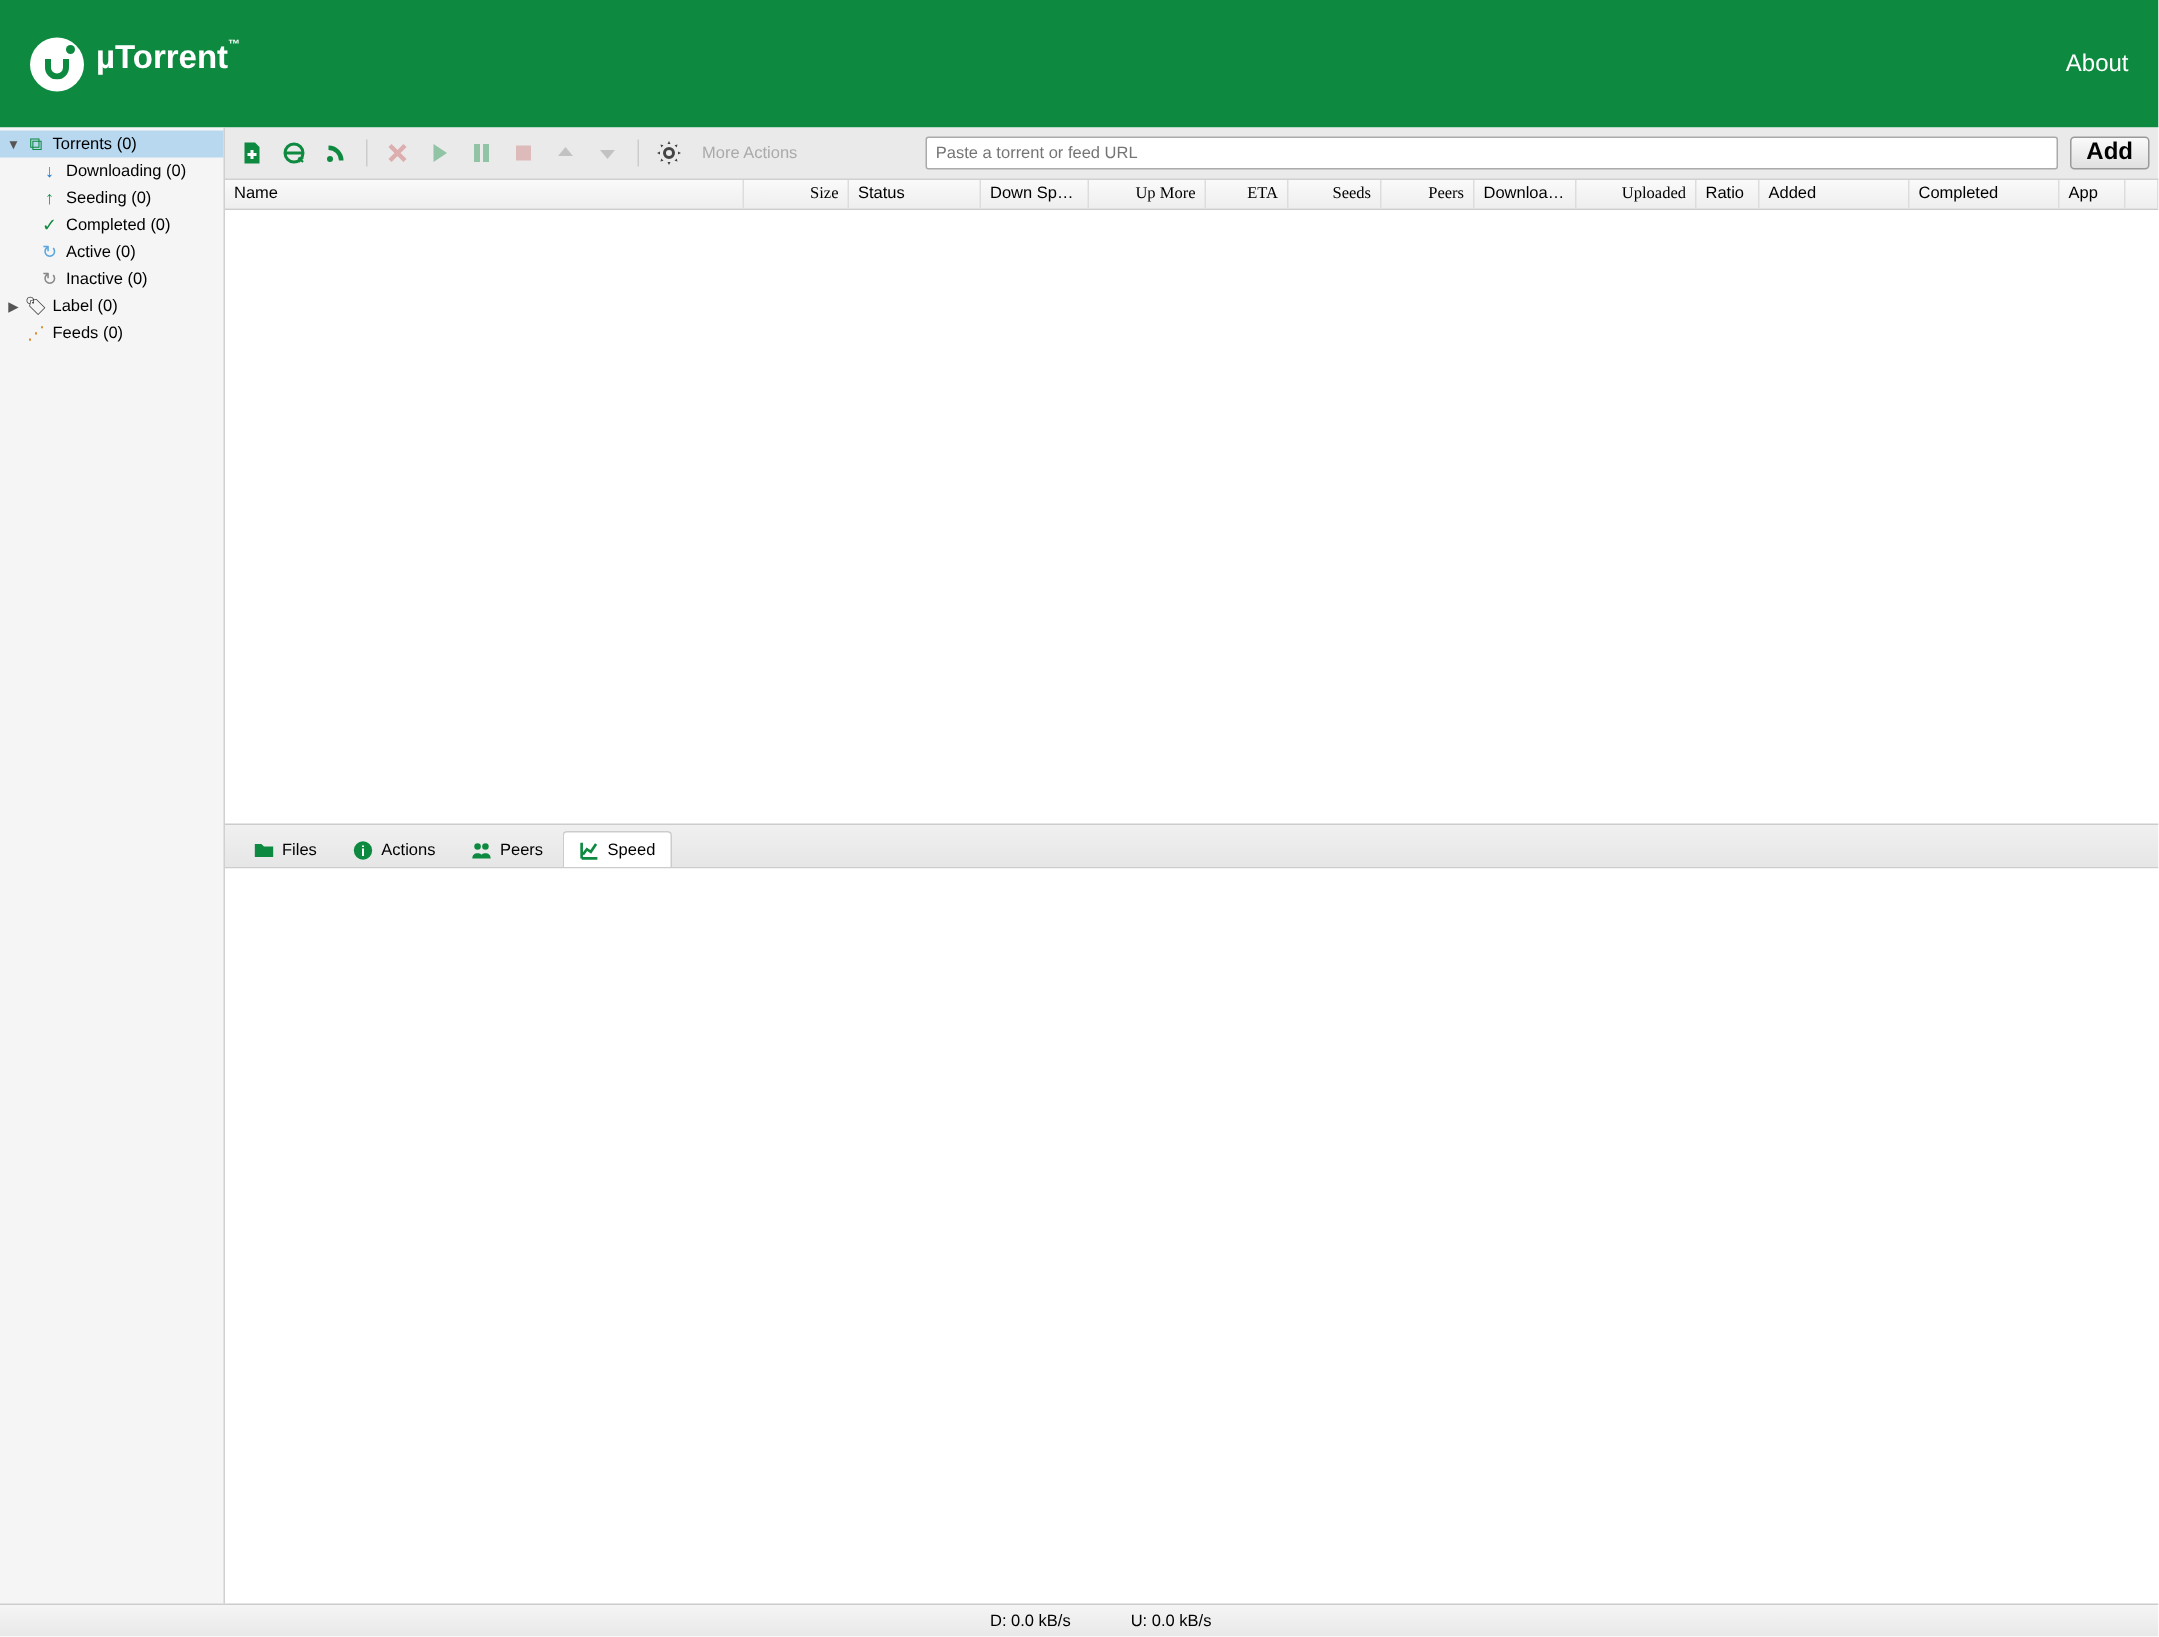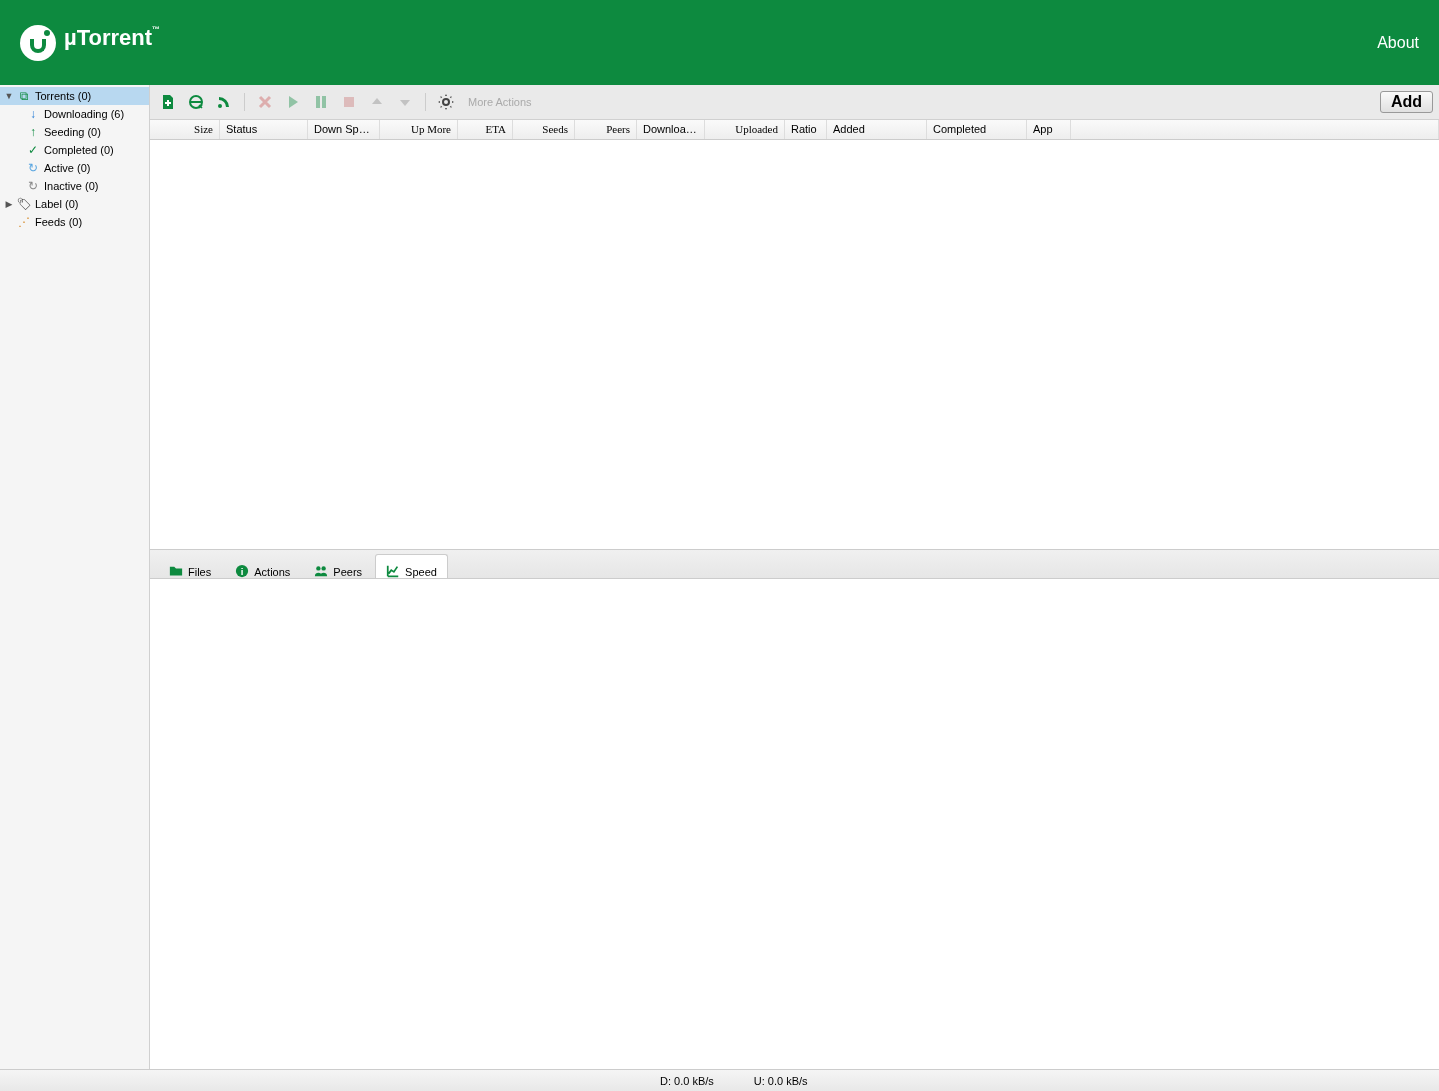--- a/index.html
+++ b/index.html
@@ -213,21 +213,21 @@
   height: 30px;
   background: linear-gradient(#f0f0f0, #e6e6e6);
   border-top: 1px solid #ccc;
   border-bottom: 1px solid #ccc;
   display: flex;
   align-items: flex-end;
   padding: 0 8px;
 }
 .dtab {
   display: flex;
-  align-items: flex-end;
+  align-items: center;
   height: 24px;
   padding: 0 10px;
   margin-right: 2px;
   font-size: 11px;
   cursor: pointer;
   gap: 5px;
   border: 1px solid transparent;
   border-bottom: none;
 }
 .dtab.active {
@@ -278,21 +278,21 @@
 <div class="main">
 
   <div class="sidebar">
     <div class="tree-row selected">
       <span class="tree-toggle">▼</span>
       <span class="tree-icon ic-torrents">⧉</span>
       <span>Torrents (0)</span>
     </div>
     <div class="tree-row level1">
       <span class="tree-icon ic-down">↓</span>
-      <span>Downloading (6)</span>
+      <span>Downloading (0)</span>
     </div>
     <div class="tree-row level1">
       <span class="tree-icon ic-up">↑</span>
       <span>Seeding (0)</span>
     </div>
     <div class="tree-row level1">
       <span class="tree-icon ic-check">✓</span>
       <span>Completed (0)</span>
     </div>
     <div class="tree-row level1">
@@ -371,24 +371,26 @@
       </span>
       <span class="tb-divider"></span>
       <span class="tb-btn">
         <svg viewBox="0 0 16 16">
             <circle cx="8" cy="8" r="3" fill="none" stroke="#444" stroke-width="2"></circle>
             <path fill="#444" d="M8 0l1 2h-2zM8 16l1-2h-2zM0 8l2-1v2zM16 8l-2-1v2zM2.3 2.3l2 .6-1.4 1.4zM13.7 13.7l-2-.6 1.4-1.4zM13.7 2.3l-.6 2-1.4-1.4zM2.3 13.7l.6-2 1.4 1.4z"></path>
           </svg>
       </span>
       <span class="more-actions">More Actions</span>
       <span class="toolbar-spacer"></span>
+      <input class="url-input" placeholder="Paste a torrent or feed URL" style="">
       <button class="add-btn">Add</button>
     </div>
 
     <div class="table-header">
+      <div class="th" style="width:346px">Name</div>
       <div class="th r" style="width:70px">Size</div>
       <div class="th" style="width:88px">Status</div>
       <div class="th" style="width:72px">Down Sp…</div>
       <div class="th r" style="width:78px">Up More</div>
       <div class="th r" style="width:55px">ETA</div>
       <div class="th r" style="width:62px">Seeds</div>
       <div class="th r" style="width:62px">Peers</div>
       <div class="th" style="width:68px">Downloa…</div>
       <div class="th r" style="width:80px">Uploaded</div>
       <div class="th" style="width:42px">Ratio</div>

